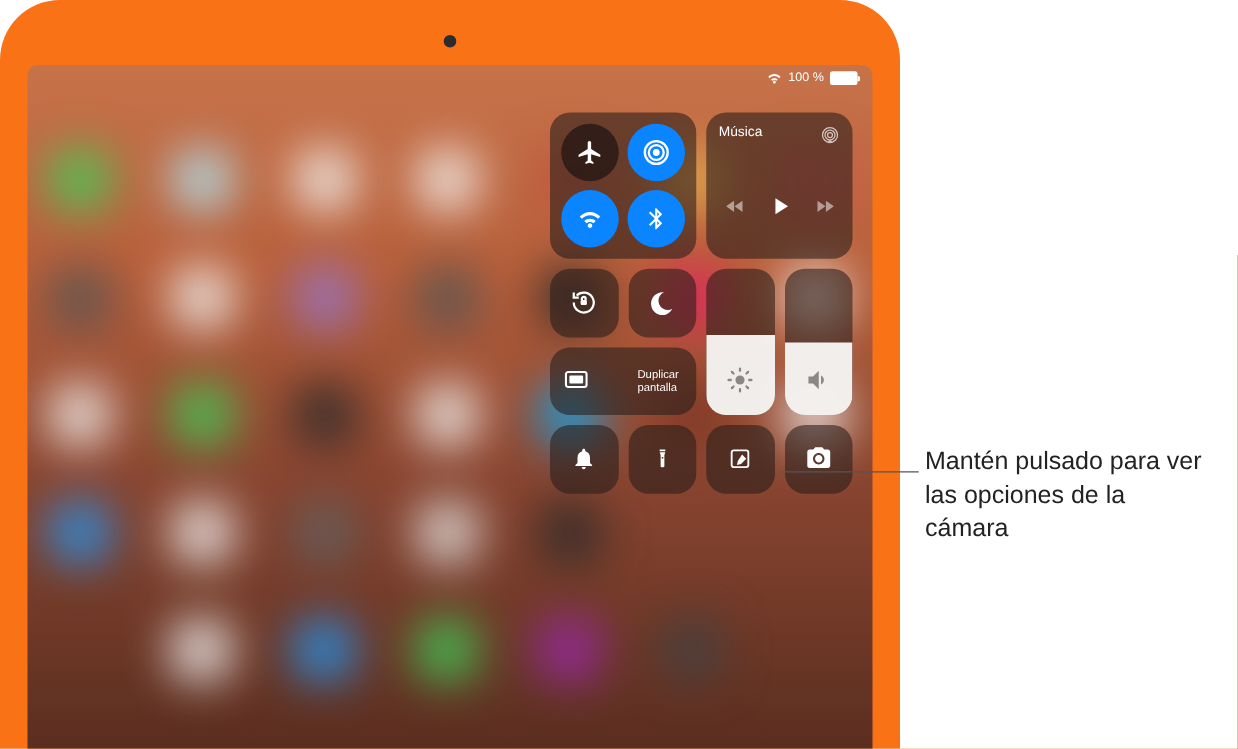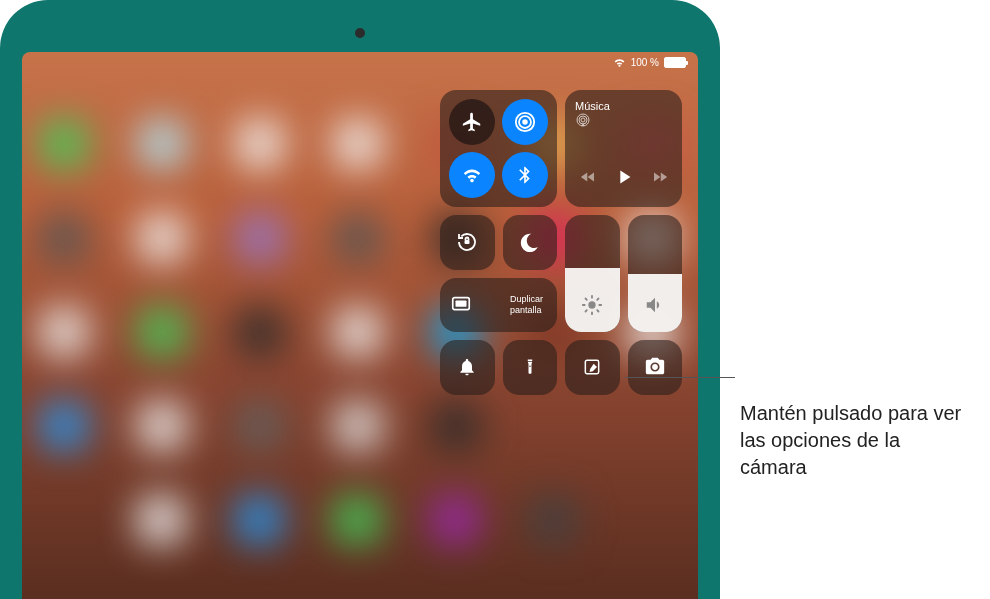--- a/index.html
+++ b/index.html
@@ -16,21 +16,21 @@
       position: relative;
       overflow: hidden;
     }
     
     .device-frame {
       position: absolute;
       left: 0;
       top: 0;
       width: 720px;
       height: 599px;
-      background: #0f766e;
+      background: #f97316;
       border-radius: 48px 48px 0 0;
       padding: 52px 22px 0 22px;
     }
     
     .camera-dot {
       position: absolute;
       left: 50%;
       top: 28px;
       width: 10px;
       height: 10px;
@@ -162,21 +162,20 @@
       height: 117px;
       padding: 10px;
       color: #fff;
     }
     
     .media-header {
       display: flex;
       justify-content: space-between;
       align-items: flex-start;
       font-size: 11px;
-      flex-direction: column;
     }
     
     .airplay-icon-small {
       width: 16px;
       height: 16px;
       opacity: 0.7;
     }
     
     .media-controls {
       display: flex;
@@ -269,21 +268,20 @@
     
     .callout {
       position: absolute;
       left: 740px;
       top: 356px;
       width: 230px;
       font-size: 20px;
       line-height: 1.35;
       color: #222;
       font-weight: 400;
-      margin-top: 44px;
     }
     
     .callout-line {
       position: absolute;
       left: 625px;
       top: 377px;
       width: 110px;
       height: 1px;
       background: #555;
       z-index: 200;

